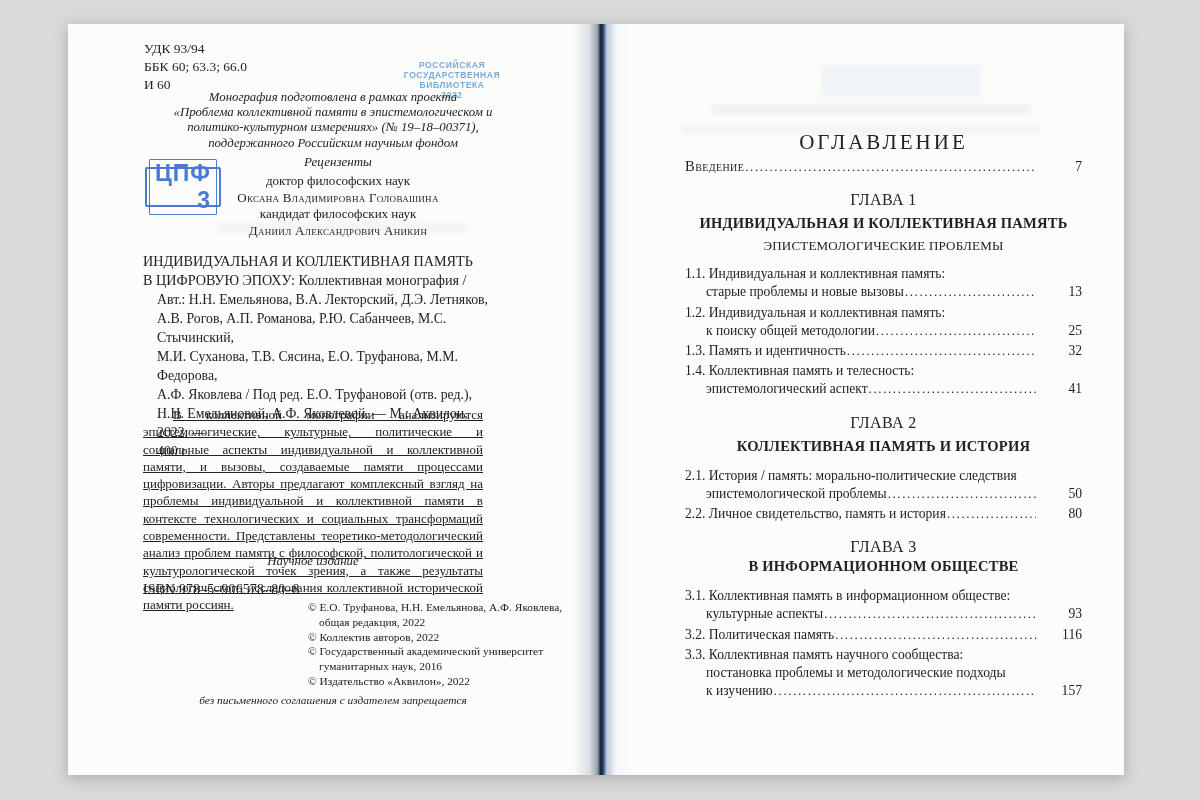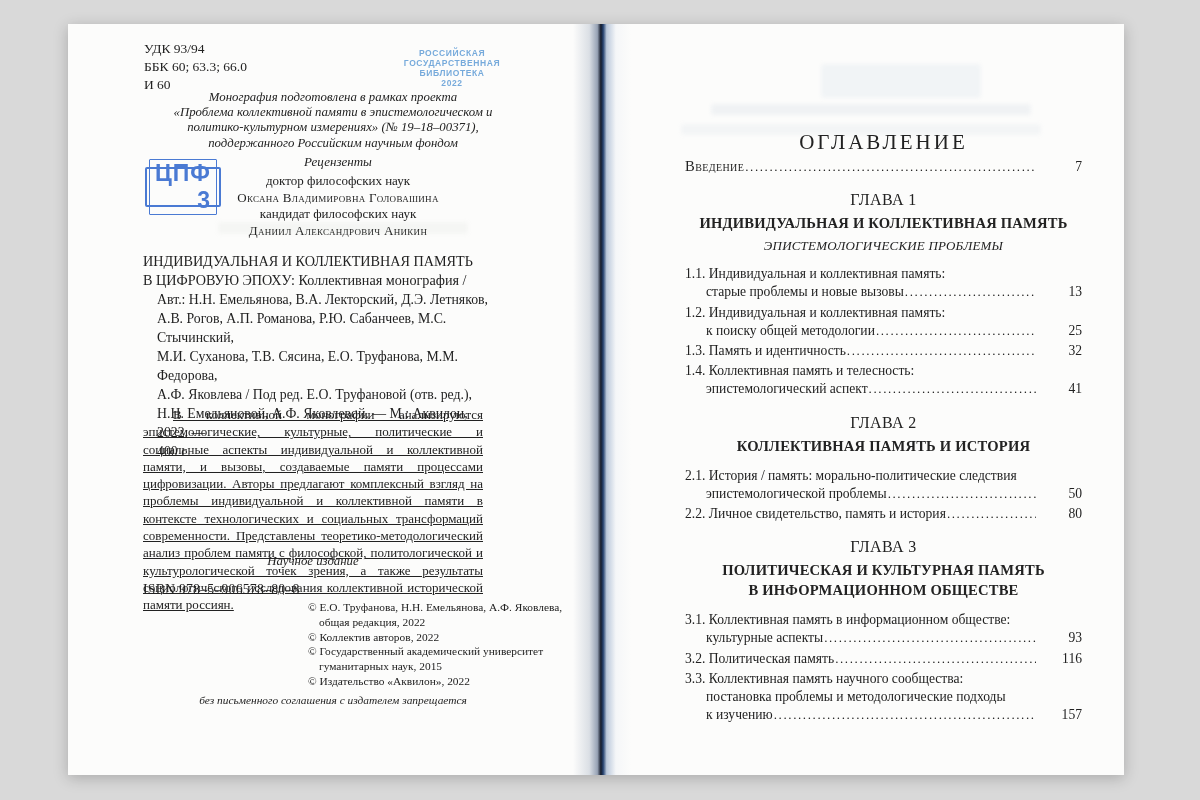--- a/index.html
+++ b/index.html
@@ -29,21 +29,21 @@
       rgba(255,255,255,0) 100%);
     pointer-events:none;
   }
   .page{position:absolute;top:0;height:751px;}
   .page-left{left:0;width:520px;}
   .page-right{left:523px;width:533px;}
 
   
   .udk-block{position:absolute;left:76px;top:16px;font-size:13.5px;line-height:18px;}
   .lib-stamp{
-    position:absolute;left:322px;top:24px;width:124px;text-align:center;
+    position:absolute;left:322px;top:36px;width:124px;text-align:center;
     font-family:"Liberation Sans","DejaVu Sans",sans-serif;
     font-weight:bold;font-size:8.5px;line-height:10px;letter-spacing:0.6px;
     opacity:0.85;filter:blur(0.2px);
   }
   .project-note{
     position:absolute;left:60px;top:66px;width:410px;text-align:center;
     font-style:italic;font-size:12.8px;line-height:15.2px;
   }
   .cpf-stamp{
     position:absolute;left:77px;top:143px;width:72px;height:36px;
@@ -96,21 +96,21 @@
     flex:1;overflow:hidden;white-space:nowrap;margin:0 6px 0 1px;
     letter-spacing:1.6px;font-size:13px;
   }
   .leader::after{content:"....................................................................................................................";}
   .pg{width:40px;text-align:right;white-space:nowrap;}
   .intro-entry{margin-top:26px;}
   .intro-entry .toc-text{font-variant:small-caps;font-size:14.6px;letter-spacing:0.4px;}
   .chapter{margin-top:0;}
   .ch-heading{text-align:center;font-size:16px;letter-spacing:0.4px;margin-top:15px;}
   .ch-title{text-align:center;font-weight:bold;font-size:14.6px;line-height:20px;margin-top:4px;letter-spacing:0.2px;}
-  .ch-subtitle{text-align:center;font-size:13px;margin-top:5px;letter-spacing:0.2px;font-style:italic;}
+  .ch-subtitle{text-align:center;font-size:13px;margin-top:5px;letter-spacing:0.2px;}
   .ch-entries{margin-top:11px;}
   .toc-entry{margin-top:2px;}
 
   
   .bleed{position:absolute;pointer-events:none;filter:blur(2.2px);border-radius:3px;}
   .bleed-a{left:700px;top:62px;width:160px;height:34px;background:rgba(150,180,210,0.10);}
   .bleed-b{left:620px;top:102px;width:320px;height:11px;background:rgba(140,160,185,0.10);}
   .bleed-c{left:600px;top:122px;width:360px;height:11px;background:rgba(140,160,185,0.08);}
   .bleed-d{left:150px;top:198px;width:250px;height:12px;background:rgba(150,170,150,0.07);}
 </style>
@@ -174,21 +174,21 @@
 
     <div class="edition-note">Научное издание</div>
 
     <div class="isbn">ISBN 978–5–906578–80–8</div>
 
     <div class="copyrights">
         <div>© Е.О. Труфанова, Н.Н. Емельянова, А.Ф. Яковлева,</div>
         <div class="c-cont">общая редакция, 2022</div>
         <div>© Коллектив авторов, 2022</div>
         <div>© Государственный академический университет</div>
-        <div class="c-cont">гуманитарных наук, 2015</div>
+        <div class="c-cont">гуманитарных наук, 2016</div>
         <div>© Издательство «Аквилон», 2022</div>
       </div>
 
     <div class="restriction">
         <div>без письменного соглашения с издателем запрещается</div>
       </div>
 
     <div class="bleed bleed-d"></div>
   </div>
 
@@ -269,21 +269,20 @@
                 <div class="toc-row">
                   <span class="toc-text">2.2. Личное свидетельство, память и история</span>
                   <span class="leader"></span>
                   <span class="pg">80</span>
                 </div>
               </div>
             </div>
           </div>
           <div class="chapter">
             <div class="ch-heading">ГЛАВА 3</div>
-            <div class="ch-title">ПОЛИТИЧЕСКАЯ И КУЛЬТУРНАЯ ПАМЯТЬ</div>
             <div class="ch-title" style="margin-top: 0px;">В ИНФОРМАЦИОННОМ ОБЩЕСТВЕ</div>
             <div class="ch-entries">
               <div class="toc-entry">
                 <div class="toc-row">
                   <span class="toc-text">3.1. Коллективная память в информационном обществе:</span>
                 </div>
                 <div class="toc-row cont">
                   <span class="toc-text">культурные аспекты</span>
                   <span class="leader"></span>
                   <span class="pg">93</span>

